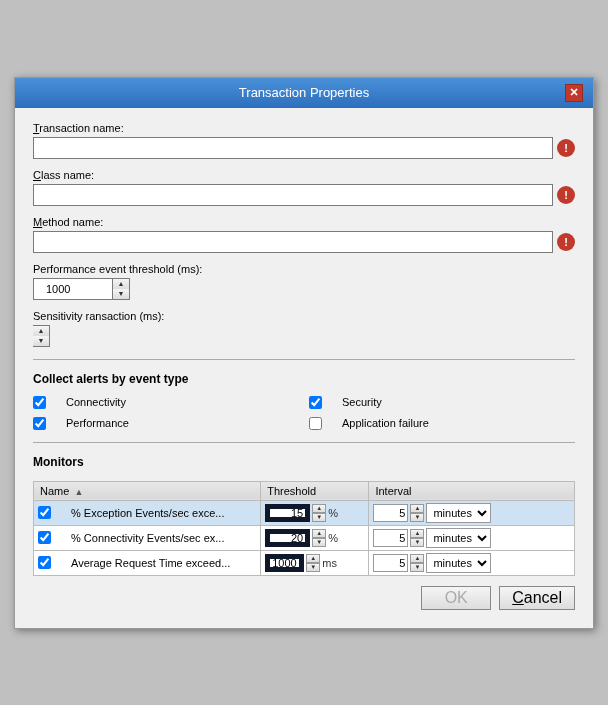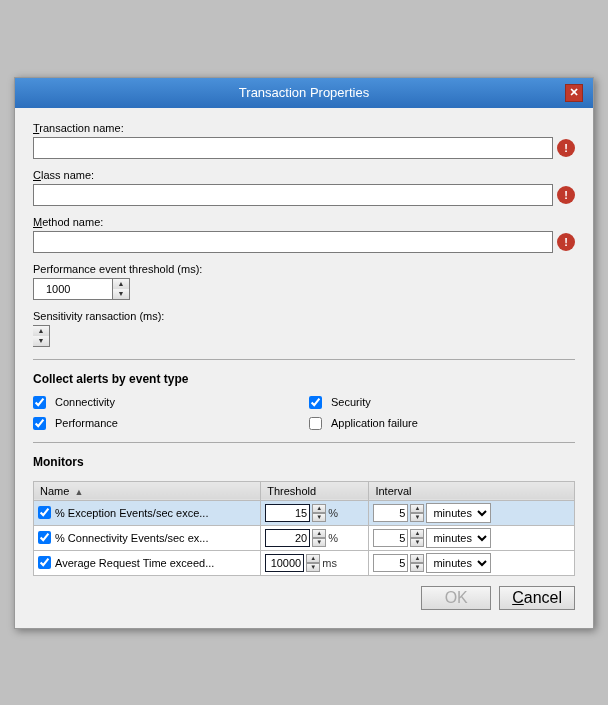--- a/index.html
+++ b/index.html
@@ -130,21 +130,21 @@
     }
     .checkboxes-grid {
       display: grid;
       grid-template-columns: 1fr 1fr;
       gap: 8px 10px;
       margin-bottom: 4px;
     }
     .checkbox-item {
       display: flex;
       align-items: center;
-      gap: 9px;
+      gap: 20px;
       font-size: 11px;
     }
     .checkbox-item input[type="checkbox"] {
       width: 13px;
       height: 13px;
     }
     .monitors-section {
       margin-top: 4px;
     }
     .monitors-title {
@@ -181,21 +181,21 @@
     .col-threshold { width: 20%; }
     .col-interval { width: 38%; }
     .threshold-cell {
       display: flex;
       align-items: center;
       gap: 2px;
     }
     .threshold-num {
       width: 45px;
       height: 18px;
-      border: 1px solid #0f172a;
+      border: 5px solid #0f172a;
       text-align: right;
       padding: 1px 2px;
       font-size: 11px;
     }
     .threshold-unit {
       font-size: 11px;
       color: #333;
     }
     .interval-cell {
       display: flex;
@@ -213,21 +213,21 @@
     .interval-select {
       height: 20px;
       border: 1px solid #999;
       background: white;
       font-size: 11px;
       padding: 0 2px;
     }
     .name-cell {
       display: flex;
       align-items: center;
-      gap: 4px;
+      gap: 20px;
     }
     .row-checkbox {
       width: 13px;
       height: 13px;
     }
     .name-text {
       overflow: hidden;
       text-overflow: ellipsis;
       white-space: nowrap;
       max-width: 170px;

